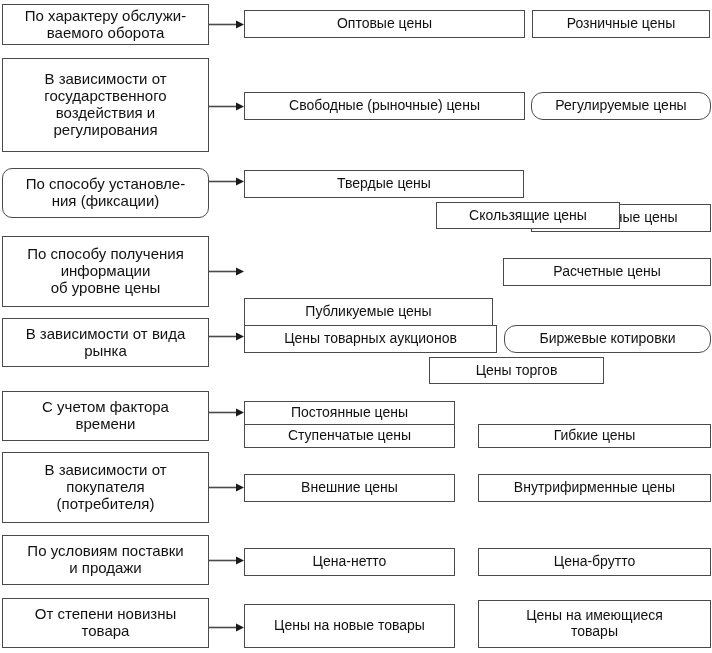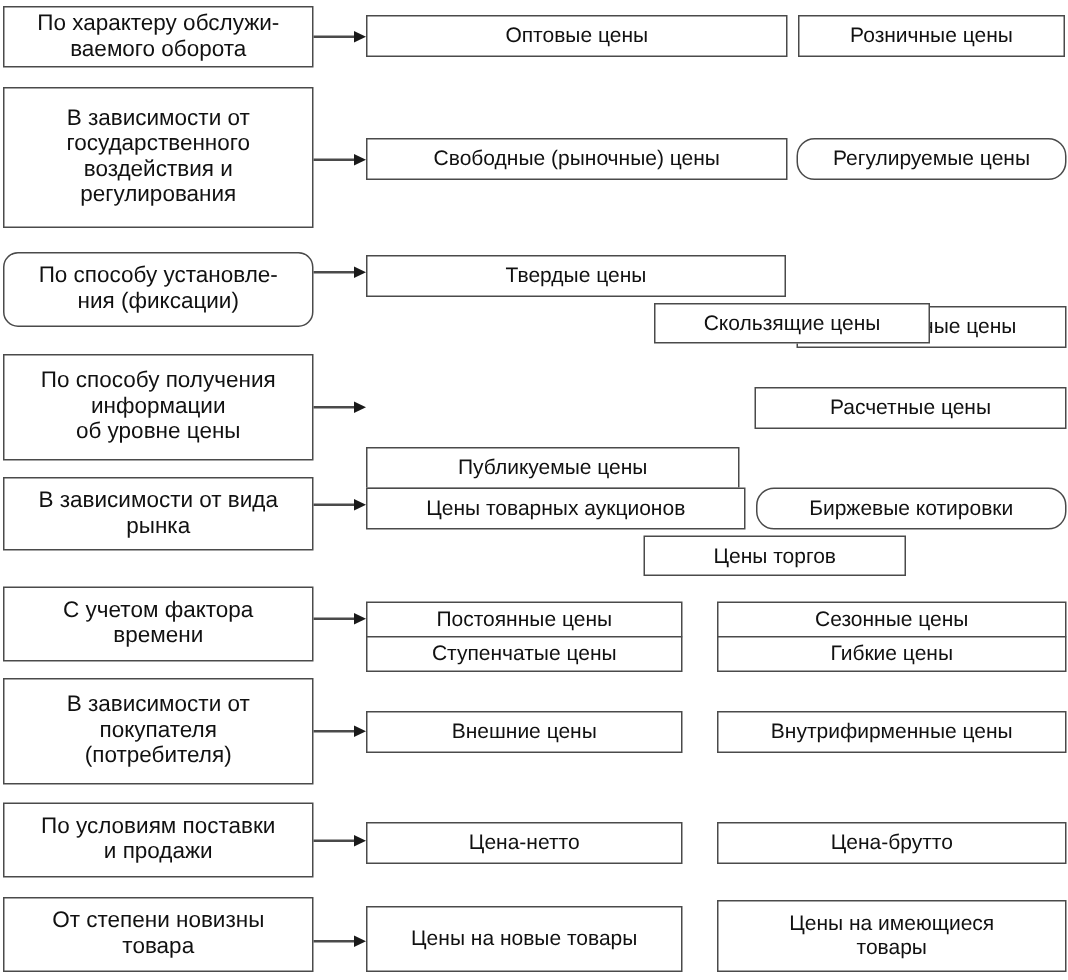--- a/index.html
+++ b/index.html
@@ -142,23 +142,20 @@
   </div>
   <div class="arrow" style="left:209px; top:407px; width:36px;">
     <svg width="36" height="11" viewBox="0 0 36 11">
         <path d="M0 5.5 H28" stroke="#4a4a4a" stroke-width="1.6" fill="none"></path>
         <path d="M27 1.6 L35 5.5 L27 9.4 Z" fill="#1a1a1a"></path>
       </svg>
   </div>
   <div class="box" style="left:244px; top:401px; width:211px; height:24px;">
     <span class="txt">Постоянные цены</span>
   </div>
-  <div class="box" style="left:478px; top:401px; width:233px; height:24px;">
-    <span class="txt">Сезонные цены</span>
-  </div>
   <div class="box" style="left:244px; top:424px; width:211px; height:24px;">
     <span class="txt">Ступенчатые цены</span>
   </div>
   <div class="box" style="left:478px; top:424px; width:233px; height:24px;">
     <span class="txt">Гибкие цены</span>
   </div>
 
   <div class="box criterion" style="left:2px; top:452px; width:207px; height:71px;">
     <span class="txt">В зависимости от<br>покупателя<br>(потребителя)</span>
   </div>

